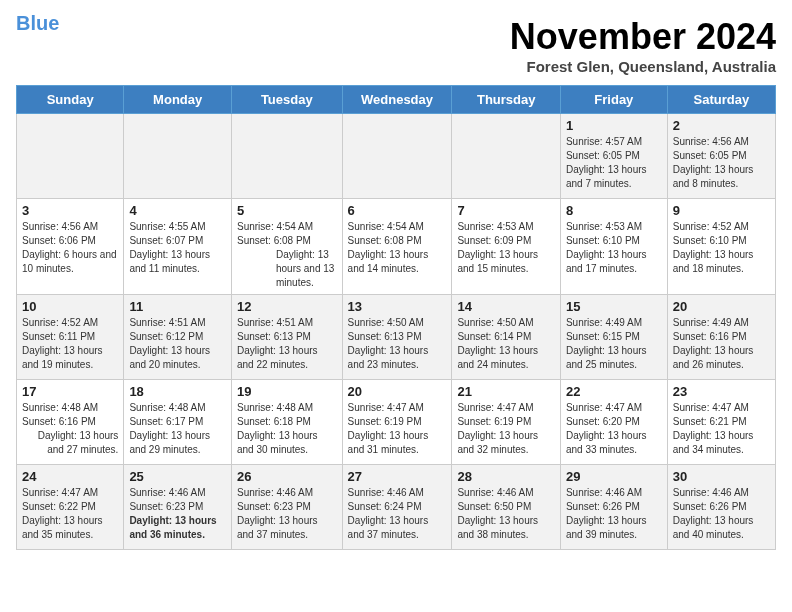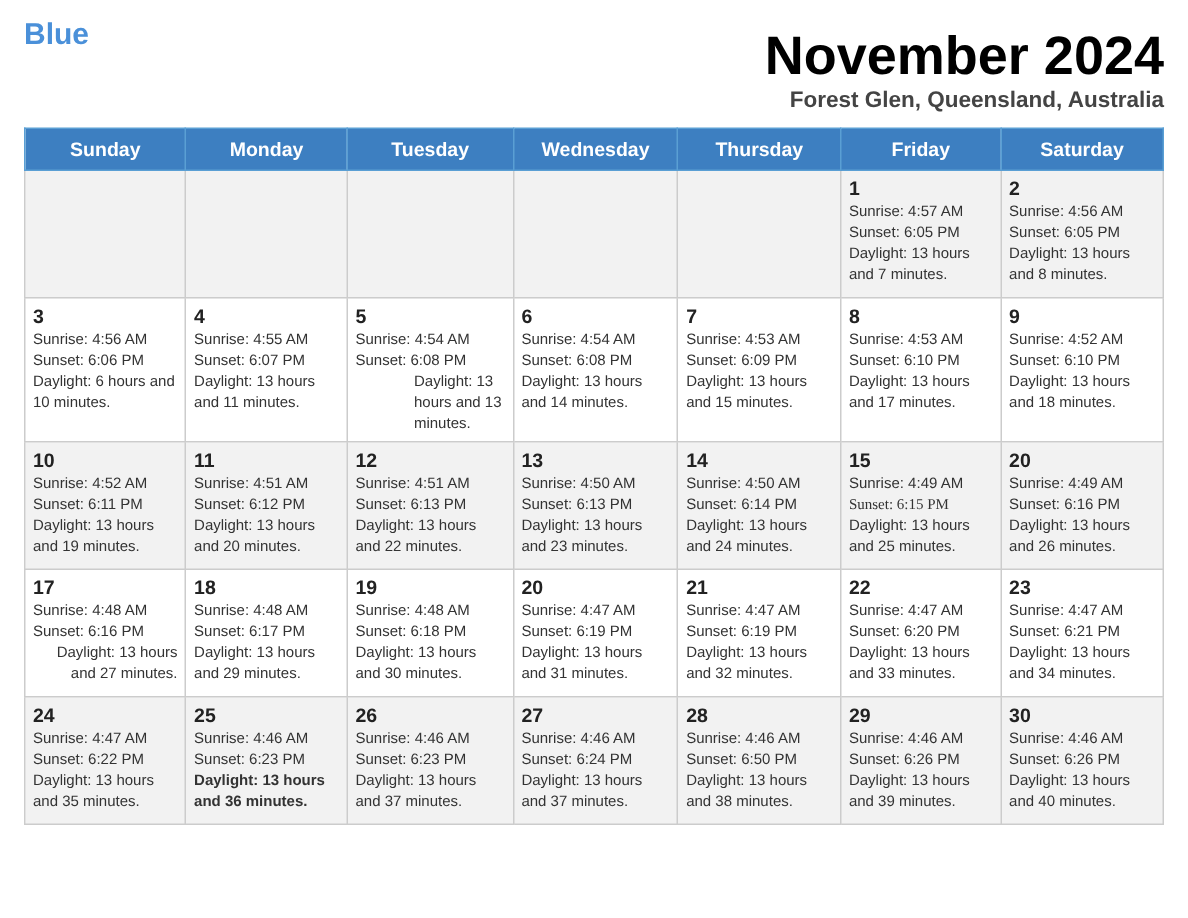--- a/index.html
+++ b/index.html
@@ -223,21 +223,21 @@
           <div class="cell-content">
             <span style="display: block;">Sunrise: 4:50 AM</span>
             <span style="display: block;">Sunset: 6:14 PM</span>
             <span style="display: block;">Daylight: 13 hours and 24 minutes.</span>
           </div>
         </td>
         <td>
           <span class="day-number">15</span>
           <div class="cell-content">
             <span style="display: block;">Sunrise: 4:49 AM</span>
-            <span style="display: block; font-family: Liberation Serif, serif;">Sunset: 6:15 PM</span>
+            <span style="display: block;">Sunset: 6:15 PM</span>
             <span style="display: block;">Daylight: 13 hours and 25 minutes.</span>
           </div>
         </td>
         <td>
           <span class="day-number">20</span>
           <div class="cell-content">
             <span style="display: block;">Sunrise: 4:49 AM</span>
             <span style="display: block;">Sunset: 6:16 PM</span>
             <span style="display: block;">Daylight: 13 hours and 26 minutes.</span>
           </div>

